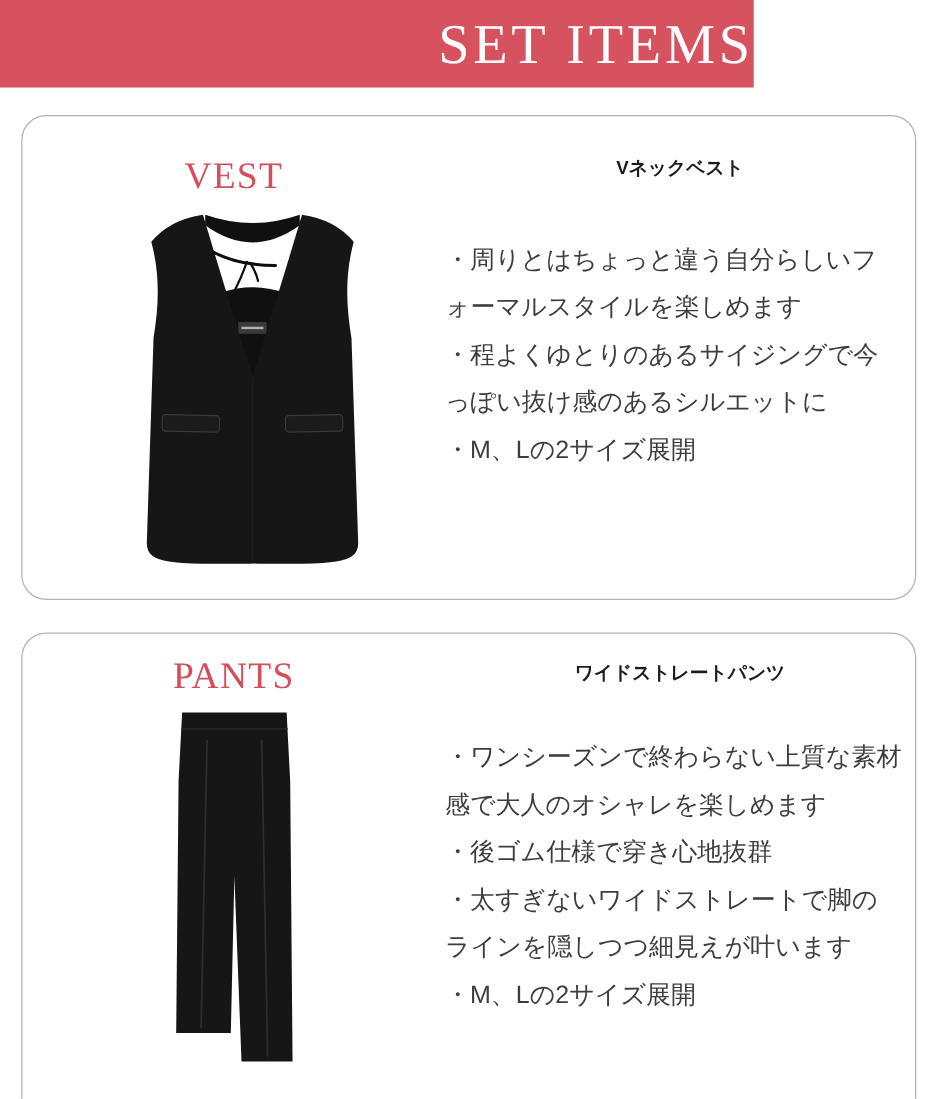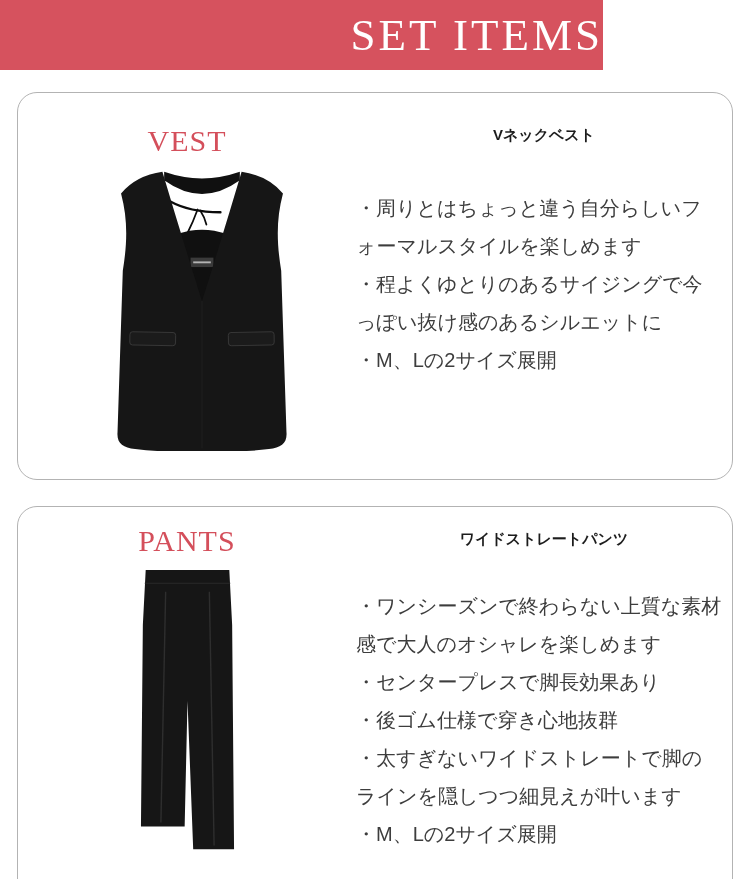--- a/index.html
+++ b/index.html
@@ -123,19 +123,18 @@
       <path d="M5,16 L95,16" stroke="#2a2a2a" stroke-width="1.2"></path>
 
       <path d="M27,25 L22,268" stroke="#2e2e2e" stroke-width="1.5" fill="none"></path>
       <path d="M73,25 L78,292" stroke="#2e2e2e" stroke-width="1.5" fill="none"></path>
     </svg>
   </div>
   <div class="col-right">
     <div class="card-title">ワイドストレートパンツ</div>
     <div class="bullets">
       <p class="bullet">・ワンシーズンで終わらない上質な素材感で大人のオシャレを楽しめます</p>
-      <p class="bullet">・センタープレスで脚長効果あり</p>
       <p class="bullet">・後ゴム仕様で穿き心地抜群</p>
       <p class="bullet">・太すぎないワイドストレートで脚のラインを隠しつつ細見えが叶います</p>
       <p class="bullet">・M、Lの2サイズ展開</p>
     </div>
   </div>
 </div>
 
 </body></html>

